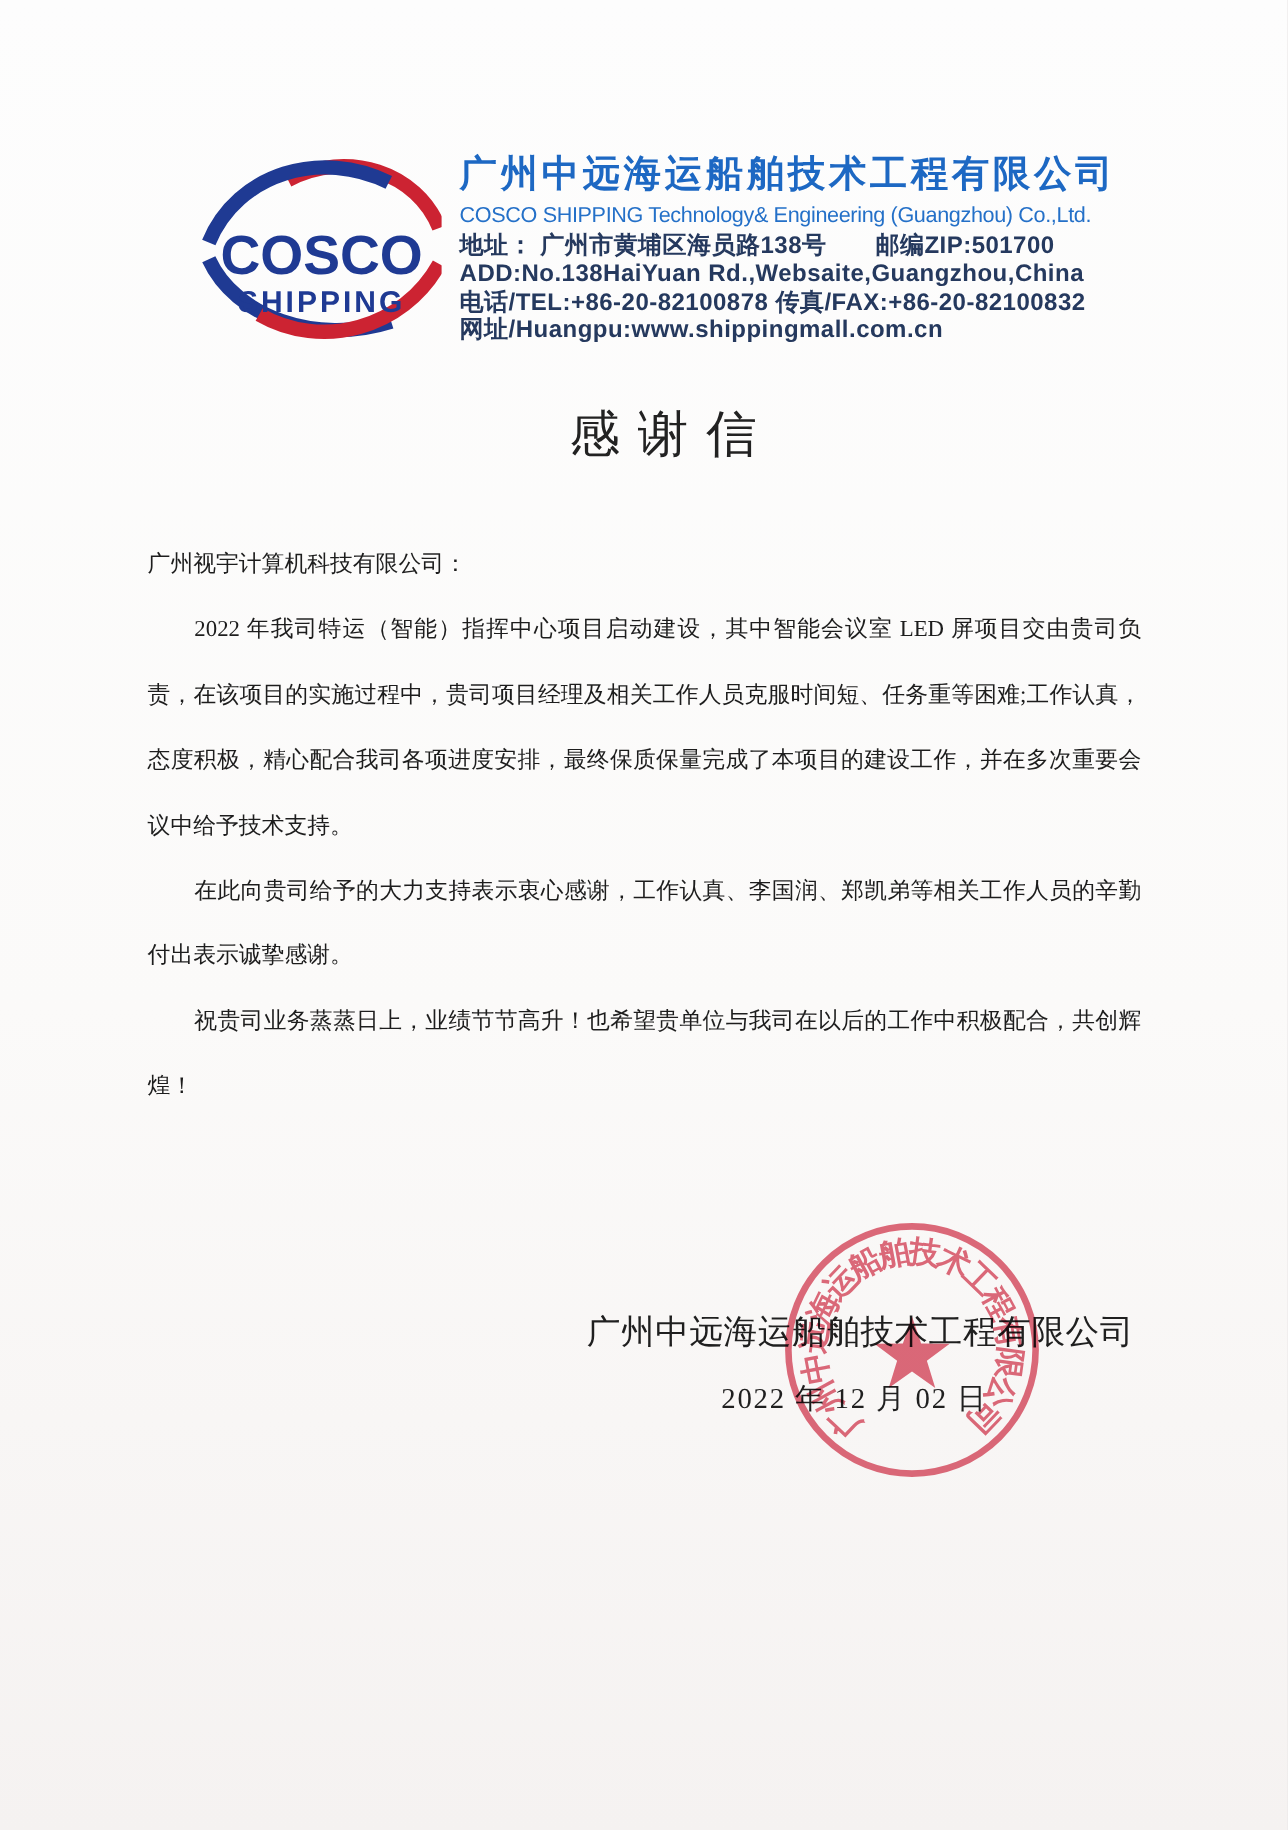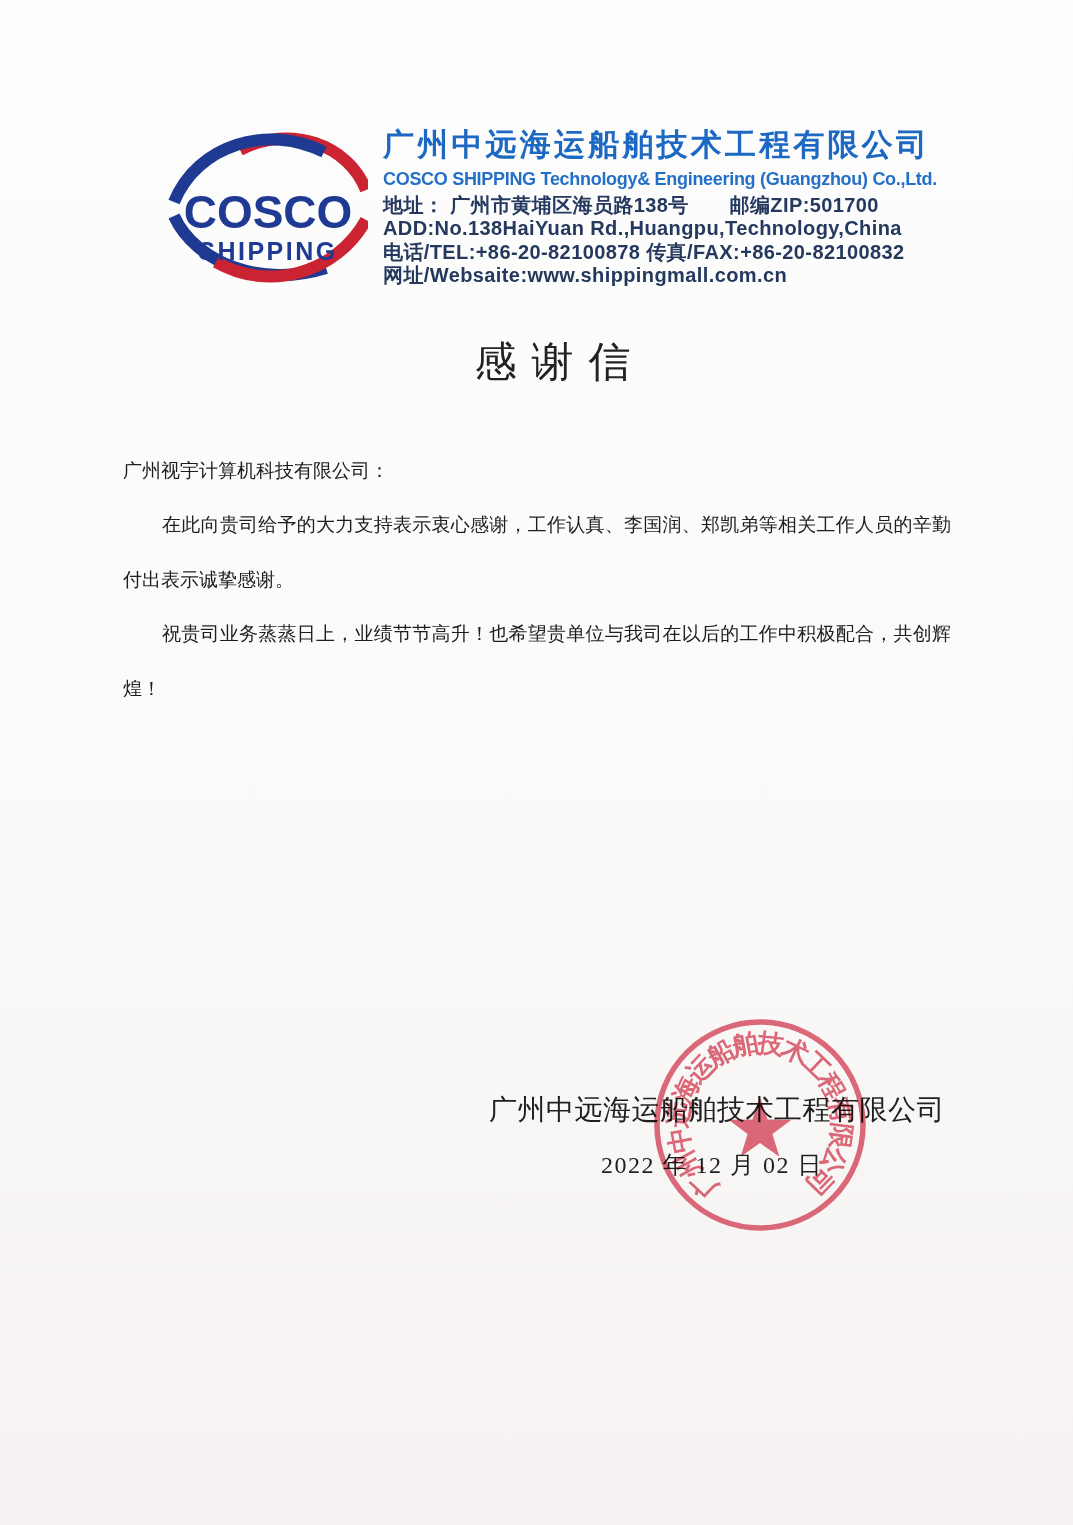--- a/index.html
+++ b/index.html
@@ -5,21 +5,21 @@
   html,body{margin:0;padding:0;background:#e9e7e6;}
   .page{
     position:relative;width:1073px;height:1525px;overflow:hidden;
     background:linear-gradient(180deg,#fdfdfd 0%,#fbfaf9 55%,#f5f2f1 100%);
     font-family:"Liberation Serif","DejaVu Serif",serif;color:#1f1f1f;
   }
   .logo{position:absolute;left:168px;top:122px;}
   .head{position:absolute;left:383px;top:124px;width:600px;
         font-family:"Liberation Sans","DejaVu Sans",sans-serif;}
   .head-cn{font-size:31px;font-weight:bold;color:#1d68c3;letter-spacing:3.2px;white-space:nowrap;}
-  .head-en{font-size:18px;font-weight:bold;color:#2470c8;letter-spacing:-0.3px;margin-top:3px;white-space:nowrap;}
+  .head-en{font-size:18px;font-weight:normal;color:#2470c8;letter-spacing:-0.3px;margin-top:3px;white-space:nowrap;}
   .contacts{margin-top:4px;font-size:20px;font-weight:bold;color:#25395e;
             line-height:23.4px;letter-spacing:0.4px;}
   .contacts div{white-space:nowrap;}
   .title{position:absolute;top:334px;left:0;width:1120px;text-align:center;
          font-size:42px;letter-spacing:15px;color:#222;}
   .body{position:absolute;left:123px;top:444px;width:828px;
         font-size:19px;line-height:54.4px;text-align:justify;color:#1d1d1d;}
   .body p{margin:0;}
   .body p.indent{text-indent:2.05em;}
   .sig-company{position:absolute;left:489px;top:1091px;font-size:28px;letter-spacing:0.5px;white-space:nowrap;}
@@ -41,30 +41,31 @@
     </g>
     <text x="100" y="106" text-anchor="middle" font-family="Liberation Sans, DejaVu Sans, sans-serif" font-size="46" font-weight="bold" fill="#1f3a93">COSCO</text>
     <text x="100" y="138" text-anchor="middle" font-family="Liberation Sans, DejaVu Sans, sans-serif" font-size="25" font-weight="bold" letter-spacing="2.5" fill="#1f3a93">SHIPPING</text>
   </svg>
 
   <header class="head">
     <div class="head-cn">广州中远海运船舶技术工程有限公司</div>
     <div class="head-en">COSCO SHIPPING Technology&amp; Engineering (Guangzhou) Co.,Ltd.</div>
     <div class="contacts">
       <div>地址： 广州市黄埔区海员路138号　　邮编ZIP:501700</div>
-      <div>ADD:No.138HaiYuan Rd.,Huangpu,Technology,China</div>
+      <div>ADD:No.138HaiYuan Rd.,Websaite,Guangzhou,China</div>
       <div>电话/TEL:+86-20-82100878 传真/FAX:+86-20-82100832</div>
-      <div>网址/Websaite:www.shippingmall.com.cn</div>
+      <div>网址/Huangpu:www.shippingmall.com.cn</div>
     </div>
   </header>
 
   <div class="title">感谢信</div>
 
   <main class="body">
     <p>广州视宇计算机科技有限公司：</p>
+    <p class="indent">2022 年我司特运（智能）指挥中心项目启动建设，其中智能会议室 LED 屏项目交由贵司负责，在该项目的实施过程中，贵司项目经理及相关工作人员克服时间短、任务重等困难;工作认真，态度积极，精心配合我司各项进度安排，最终保质保量完成了本项目的建设工作，并在多次重要会议中给予技术支持。</p>
     <p class="indent">在此向贵司给予的大力支持表示衷心感谢，工作认真、李国润、郑凯弟等相关工作人员的辛勤付出表示诚挚感谢。</p>
     <p class="indent">祝贵司业务蒸蒸日上，业绩节节高升！也希望贵单位与我司在以后的工作中积极配合，共创辉煌！</p>
   </main>
 
   <div class="sig-company">广州中远海运船舶技术工程有限公司</div>
   <div class="sig-date">2022 年 12 月 02 日</div>
 
   <svg class="stamp" width="230" height="230" viewBox="0 0 230 230">
     <defs>
       <path id="ringPath" d="M 75.2 176.2 A 73 73 0 1 1 154.8 176.2" fill="none"></path>

